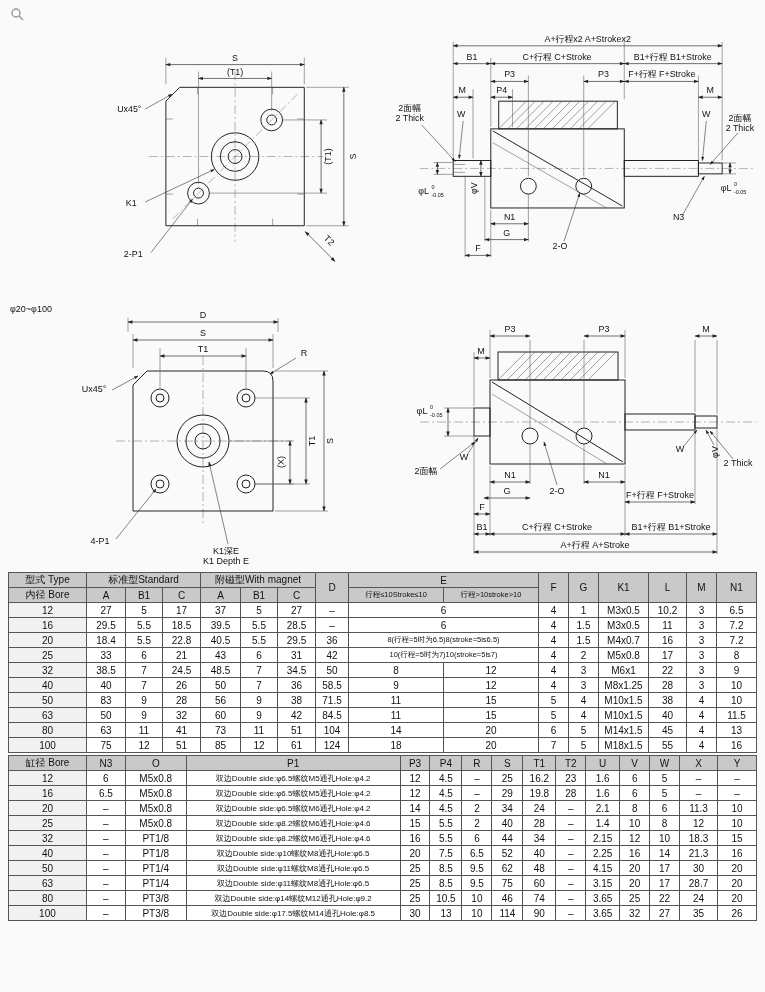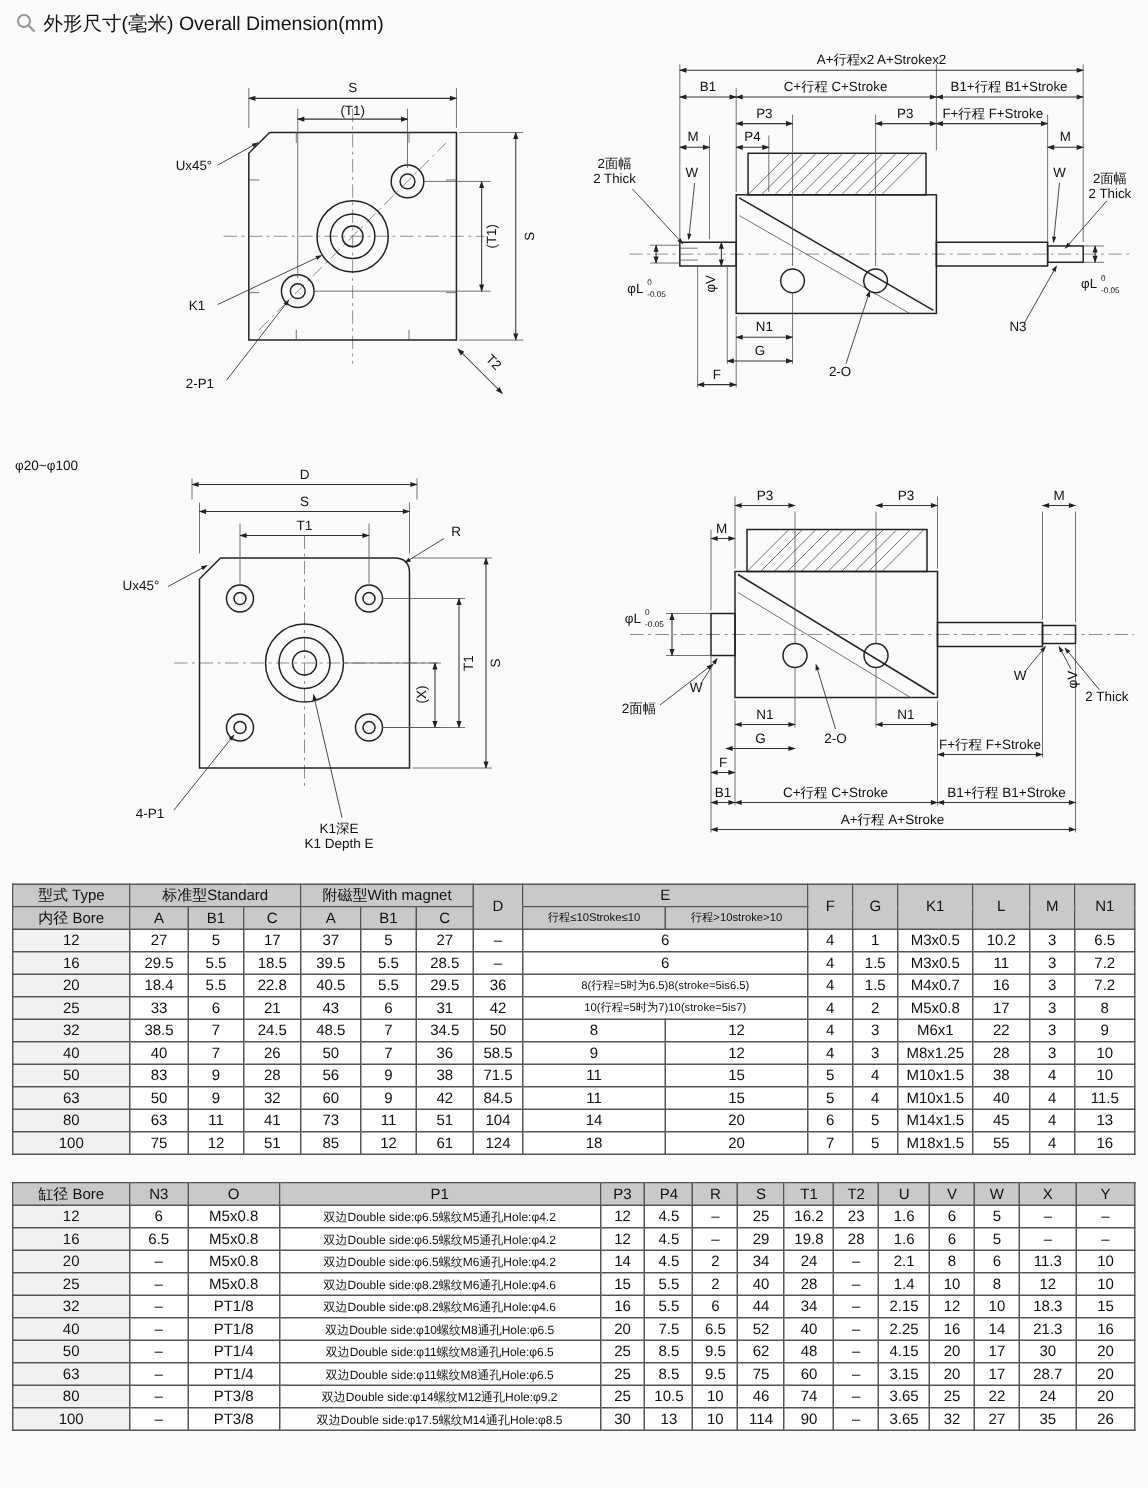--- a/index.html
+++ b/index.html
@@ -15,21 +15,21 @@
 .sv-right1{position:absolute;left:360px;top:4px}
 .sv-left2{position:absolute;left:68px;top:0}
 .sv-right2{position:absolute;left:360px;top:6px}
 .dwg line,.dwg path,.dwg rect,.dwg circle{stroke:#222;fill:none;stroke-width:1}
 .dwg .e{stroke-width:.55;stroke:#555}
 .dwg .d{stroke-width:.7;stroke:#333}
 .dwg .ld{stroke-width:.6;stroke:#333}
 .dwg .cl{stroke-width:.55;stroke:#777;stroke-dasharray:9 3 2 3}
 .dwg text{stroke:none;fill:#111;font-size:9px;font-family:"Liberation Sans",sans-serif}
 .dwg .sm{font-size:5.5px}
-table{border-collapse:collapse;table-layout:fixed;margin:18px 8px 0;background:#fff}
+table{border-collapse:collapse;table-layout:fixed;margin:2px 8px 0;background:#fff}
 th,td{border:1px solid #555;text-align:center;font-size:10px;padding:0 1px;height:15px;overflow:hidden;white-space:nowrap}
 thead th{background:#c9c9c9;font-weight:normal}
 th.sub{font-size:7.5px}
 td.p1{font-size:8px}
 td.elong{font-size:7.5px}
 td.bore{background:#f1f1f1}
 </style>
 </head>
 <body>
 
@@ -41,21 +41,20 @@
   </defs>
 </svg>
 
 <div class="hdr">
   <span>
     <svg width="14" height="14" viewBox="0 0 14 14">
         <circle cx="6" cy="6" r="4" stroke="#999" fill="none" stroke-width="1.4"></circle>
         <line x1="9" y1="9" x2="13" y2="13" stroke="#999" stroke-width="1.6"></line>
       </svg>
   </span>
-  <span>外形尺寸(毫米) Overall Dimension(mm)</span>
 </div>
 
 <div class="sec sec1">
 
   <svg class="dwg sv-left1" width="285" height="262" viewBox="0 0 285 265">
     <g>
       <line class="cl" x1="48" y1="130" x2="224" y2="130"></line>
       <line class="cl" x1="135" y1="44" x2="135" y2="216"></line>
       <line class="cl" x1="72" y1="193" x2="198" y2="67"></line>
     </g>

